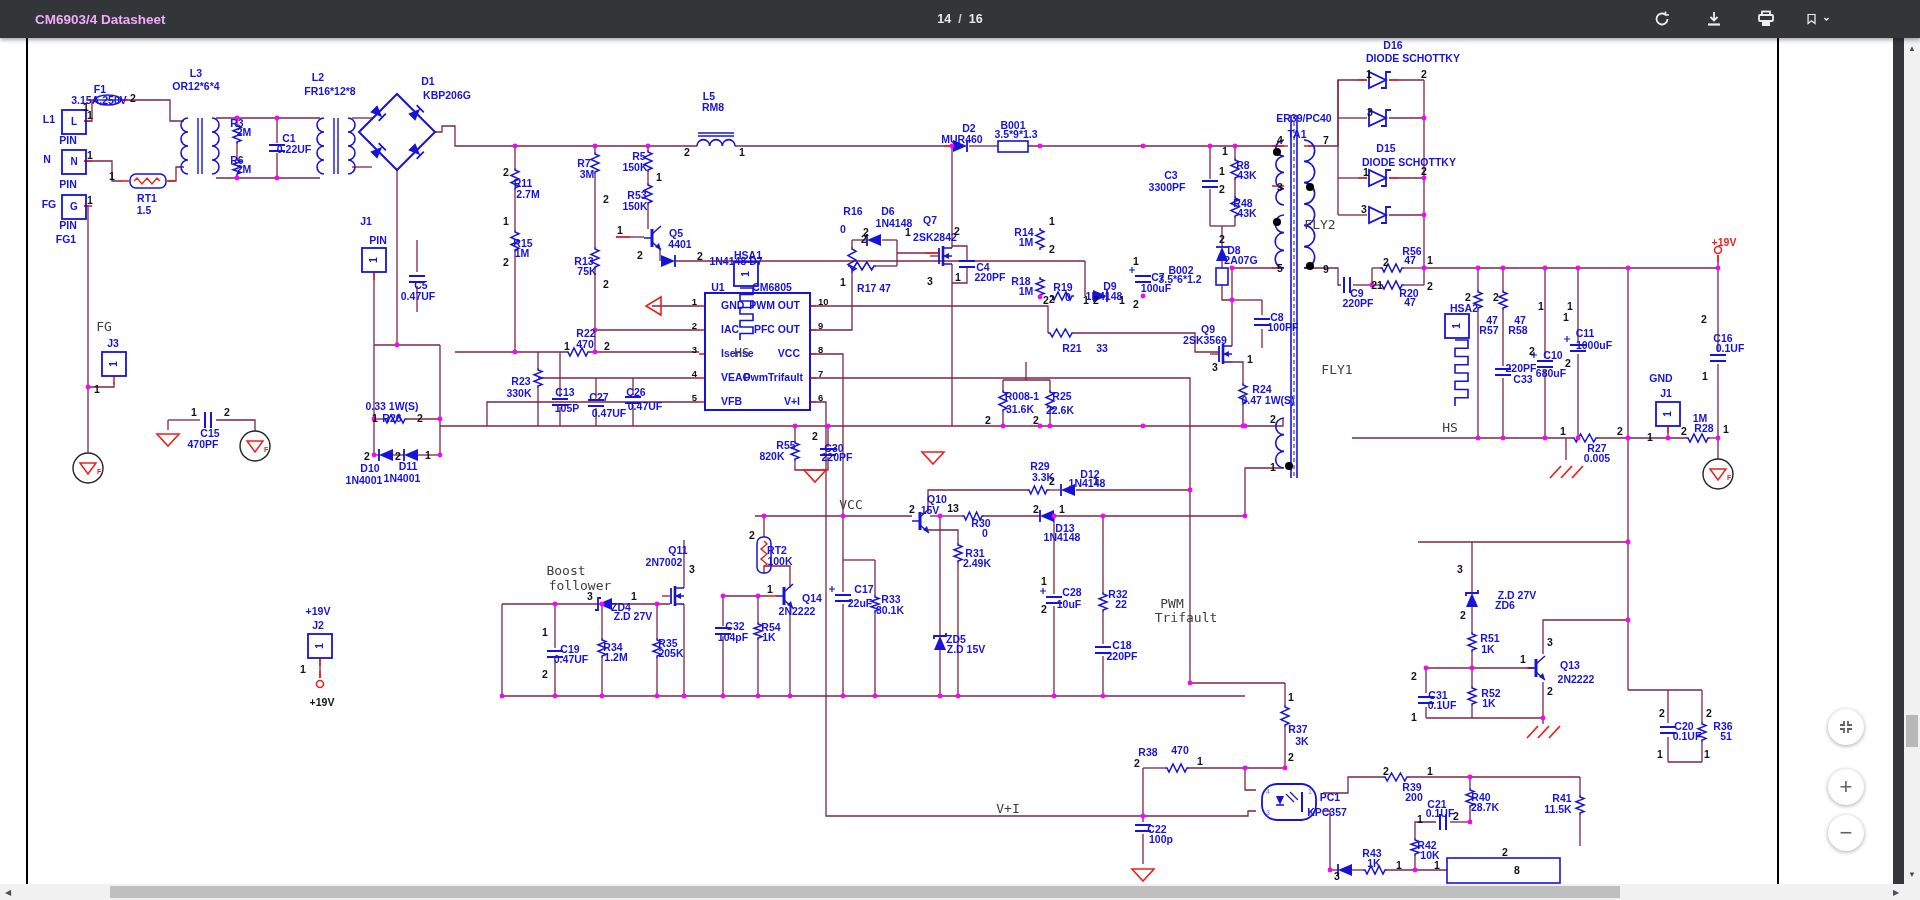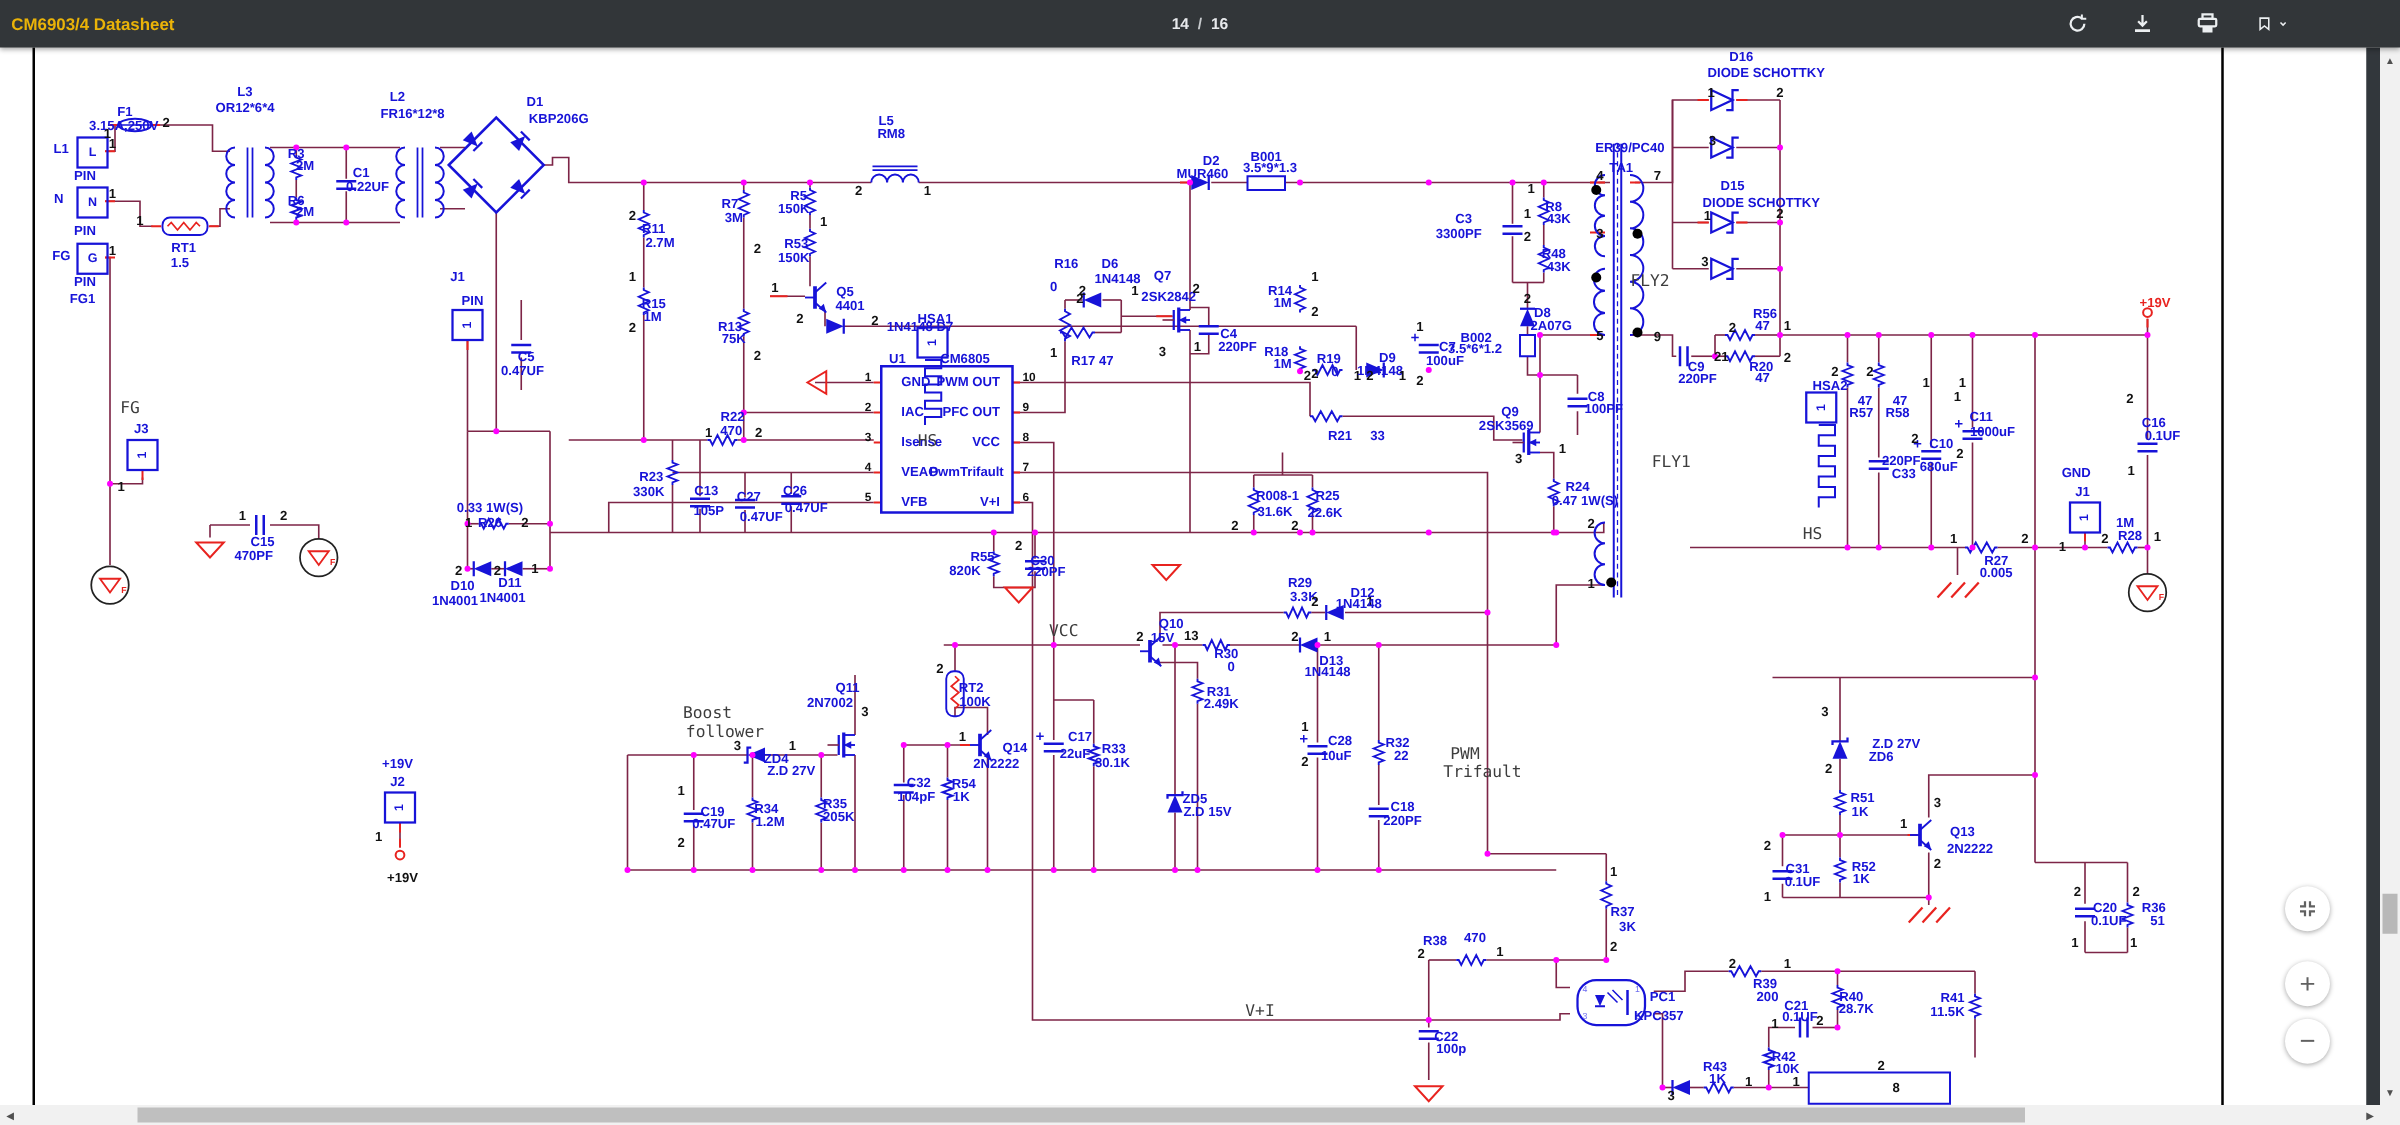--- a/index.html
+++ b/index.html
@@ -1,19 +1,19 @@
 <!DOCTYPE html>
 <html><head>
 <meta charset="utf-8">
 <style>
   html,body{margin:0;padding:0;width:1920px;height:900px;overflow:hidden;background:#fff;
     font-family:"Liberation Sans",sans-serif;}
   .toolbar{position:absolute;left:0;top:0;width:1920px;height:38px;background:#323639;
     display:flex;align-items:center;z-index:30;box-shadow:0 2px 4px rgba(0,0,0,.35);}
-  .tb-title{color:#eab308;font-size:13.5px;font-weight:bold;margin-left:9px;white-space:nowrap;}
+  .tb-title{color:#f0abfc;font-size:13.5px;font-weight:bold;margin-left:35px;white-space:nowrap;}
   .tb-center{position:absolute;left:0;right:0;text-align:center;color:#e8eaed;font-size:12.5px;font-weight:bold;}
   .tb-center .sep{margin:0 7px;color:#c7cacd;}
   .tb-actions{position:absolute;right:90px;display:flex;gap:28px;align-items:center;}
   .tb-btn{width:24px;height:24px;display:flex;align-items:center;justify-content:center;cursor:pointer;}
   .tb-btn svg{stroke:#eceff1;fill:none;stroke-width:1.8;}
   .content{position:absolute;left:0;top:38px;width:1920px;height:846px;background:#fff;}
   #schem{position:absolute;left:0;top:0;}
   .pageedge{position:absolute;top:0;width:2px;height:846px;background:#000;}
   .darkstrip{position:absolute;left:1893px;top:0;width:11px;height:846px;background:#32373c;}
   .vsb{position:absolute;left:1904px;top:0;width:16px;height:846px;background:#f1f1f1;}

